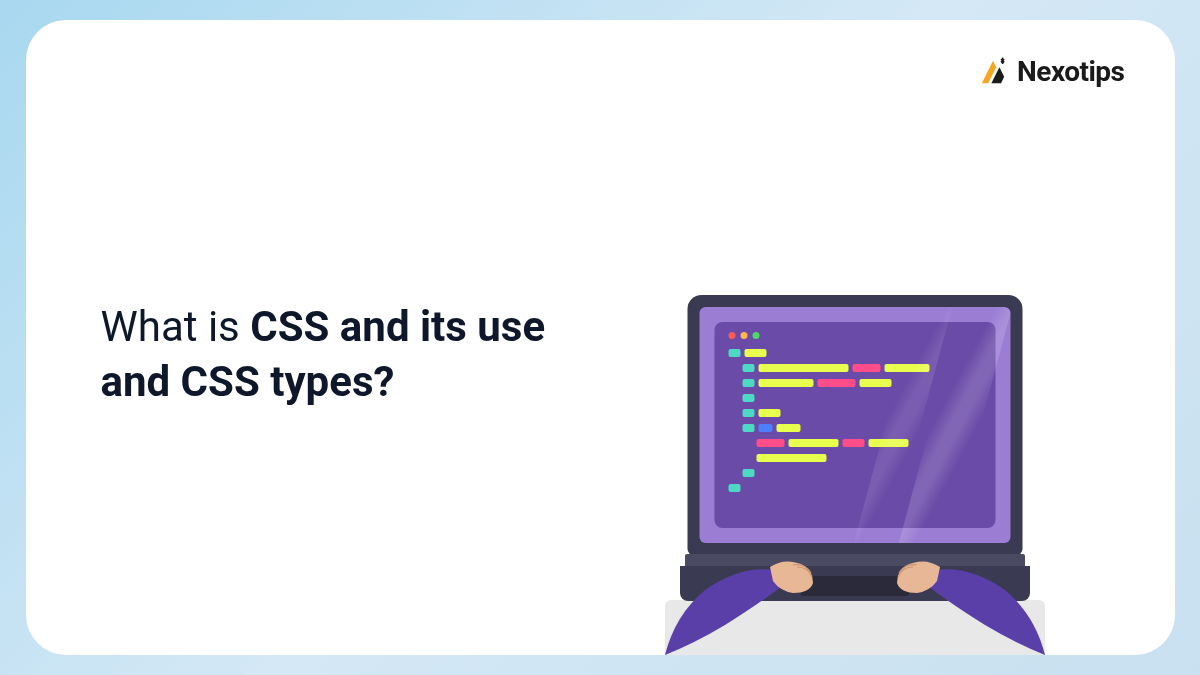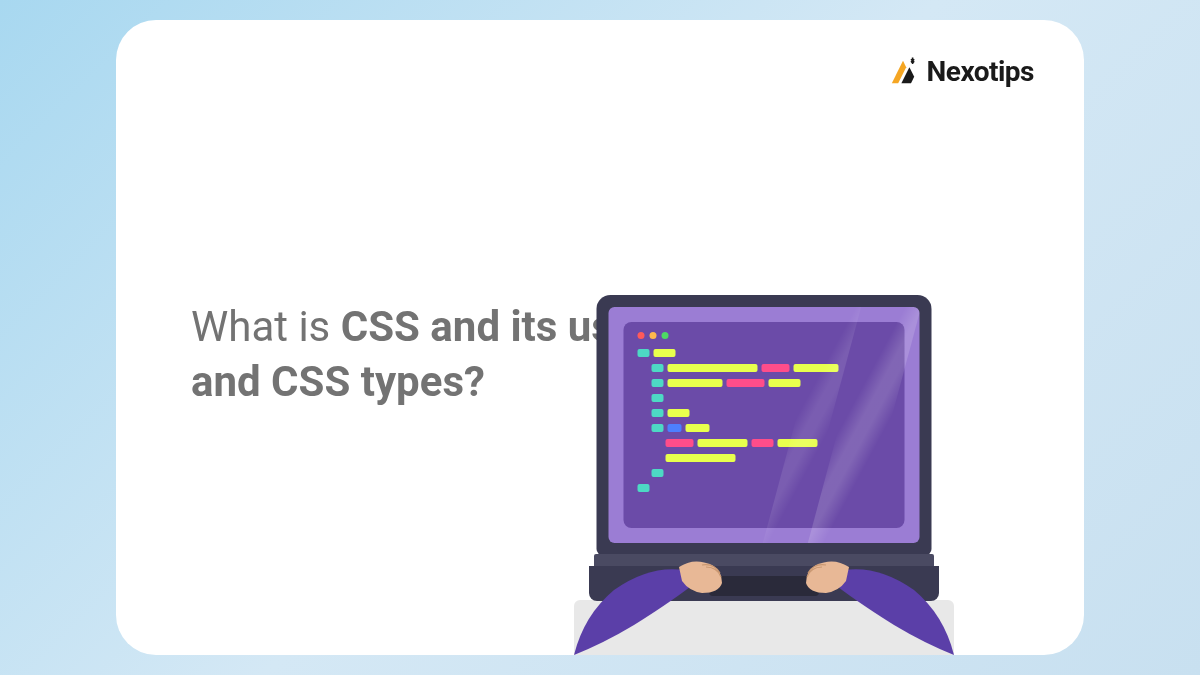--- a/index.html
+++ b/index.html
@@ -11,21 +11,21 @@
       width: 1200px;
       height: 675px;
       font-family: -apple-system, BlinkMacSystemFont, 'Segoe UI', Roboto, sans-serif;
       background: linear-gradient(135deg, #a8d8f0 0%, #d4e8f5 50%, #c8e0f0 100%);
       display: flex;
       align-items: center;
       justify-content: center;
       overflow: hidden;
     }
     .card {
-      width: 968px;
+      width: 1149px;
       height: 635px;
       background: #ffffff;
       border-radius: 40px;
       position: relative;
       overflow: hidden;
     }
     .logo {
       position: absolute;
       top: 35px;
       right: 50px;
@@ -42,21 +42,21 @@
       font-weight: 700;
       color: #1a1a1a;
       letter-spacing: -0.5px;
     }
     .headline {
       position: absolute;
       left: 75px;
       top: 280px;
       font-size: 42px;
       font-weight: 400;
-      color: #737373;
+      color: #0f172a;
       line-height: 1.3;
       max-width: 500px;
     }
     .headline .bold {
       font-weight: 700;
     }
     .laptop-scene {
       position: absolute;
       right: 100px;
       bottom: 0;

